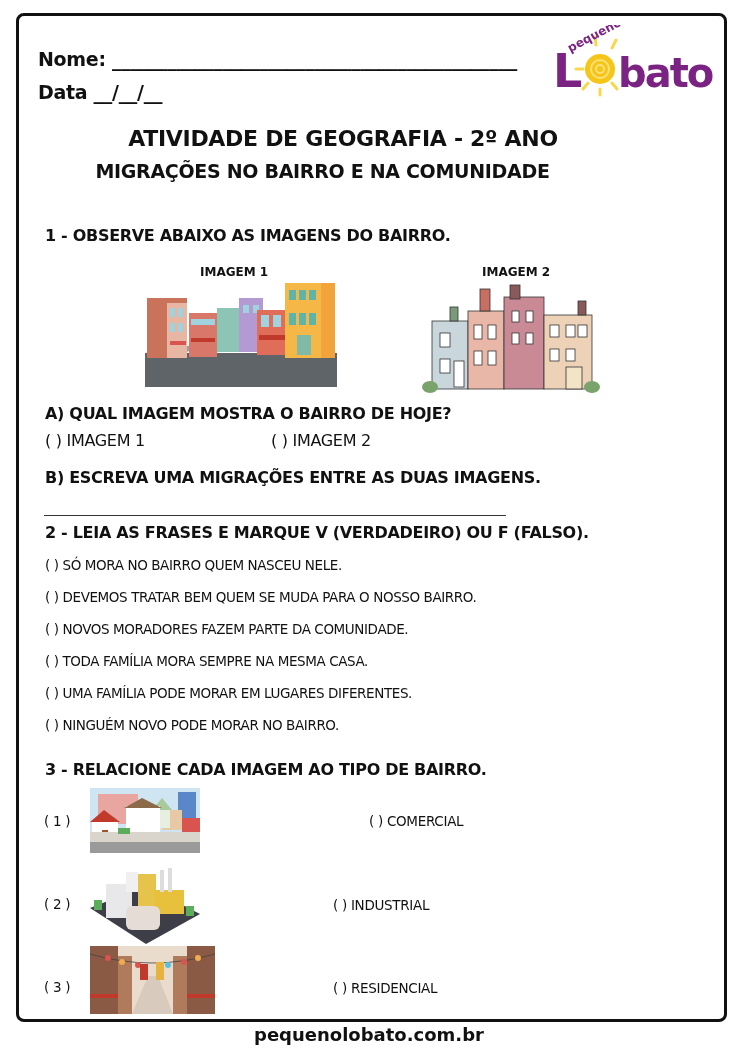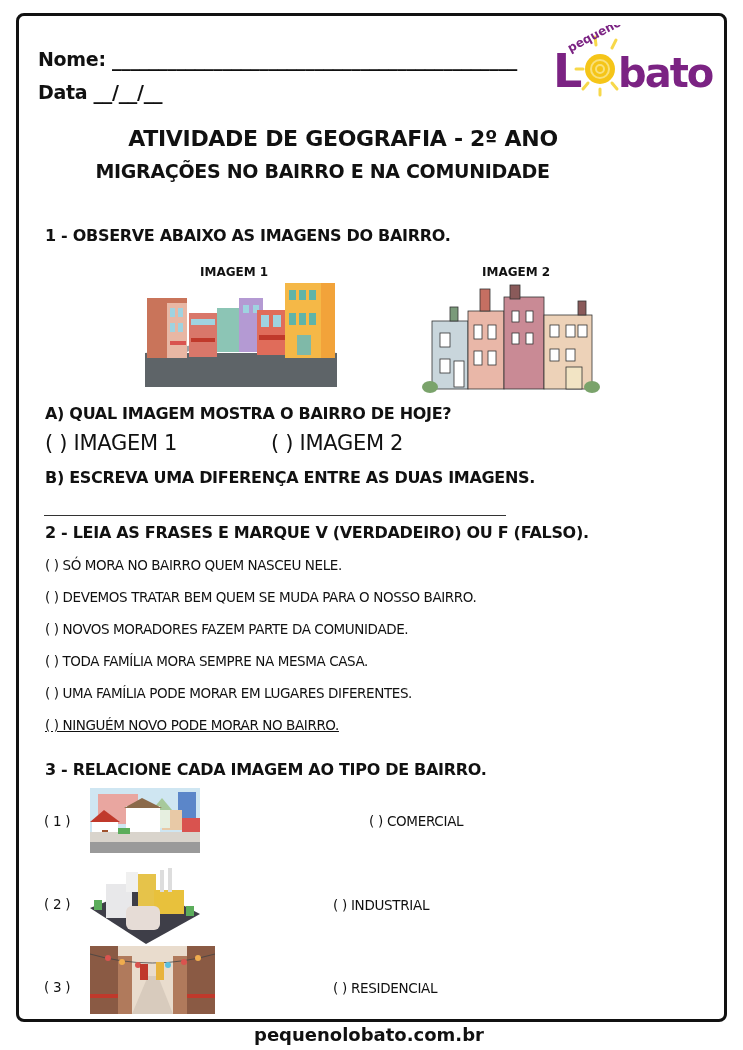--- a/index.html
+++ b/index.html
@@ -7,21 +7,21 @@
   body { position: relative; font-family: "DejaVu Sans", "Liberation Sans", sans-serif; color: #111; }
   .frame {
     position: absolute; left: 16px; top: 13px; width: 711px; height: 1009px;
     border: 3px solid #111; border-radius: 8px;
   }
   .abs { position: absolute; white-space: nowrap; }
   .hdr { font-size: 19px; font-weight: bold; letter-spacing: -0.3px; margin-top: 15px; }
   .title1 { font-size: 22px; font-weight: bold; letter-spacing: -0.3px; left: 0; width: 686px; text-align: center; }
   .title2 { font-size: 19px; font-weight: bold; letter-spacing: -0.3px; left: 0; width: 645px; text-align: center; }
   .q { font-size: 16px; font-weight: bold; letter-spacing: -0.3px; }
-  .opt { font-size: 21px; letter-spacing: -0.3px; }
+  .opt { font-size: 16px; letter-spacing: -0.3px; }
   .stmt { font-size: 13.5px; letter-spacing: -0.4px; }
   .lbl { font-size: 12px; font-weight: bold; }
   .small { font-size: 13.5px; letter-spacing: -0.3px; }
   .line { position: absolute; height: 1px; background: #333; }
   .footer { font-size: 18px; font-weight: bold; left: 0; width: 738px; text-align: center; }
   svg { display: block; }
 </style>
 </head>
 <body>
 
@@ -127,30 +127,30 @@
     </g>
     <ellipse cx="10" cy="104" rx="8" ry="6" fill="#7aa36b"></ellipse>
     <ellipse cx="172" cy="104" rx="8" ry="6" fill="#7aa36b"></ellipse>
   </svg>
 </div>
 
 <div class="abs q" style="left:45px; top:404px;">A) QUAL IMAGEM MOSTRA O BAIRRO DE HOJE?</div>
 <div class="abs opt" style="left:45px; top:431px;">(    ) IMAGEM 1</div>
 <div class="abs opt" style="left:271px; top:431px;">(     ) IMAGEM 2</div>
 
-<div class="abs q" style="left:45px; top:468px;">B) ESCREVA UMA DIFERENÇA ENTRE AS DUAS IMAGENS.</div>
+<div class="abs q" style="left:45px; top:468px;">B) ESCREVA UMA MIGRAÇÕES ENTRE AS DUAS IMAGENS.</div>
 <div class="line" style="left:44px; top:515px; width:462px;"></div>
 
 <div class="abs q" style="left:45px; top:523px;">2 - LEIA AS FRASES E MARQUE V (VERDADEIRO) OU F (FALSO).</div>
 <div class="abs stmt" style="left:45px; top:557px;">(    ) SÓ MORA NO BAIRRO QUEM NASCEU NELE.</div>
 <div class="abs stmt" style="left:45px; top:589px;">(    ) DEVEMOS TRATAR BEM QUEM SE MUDA PARA O NOSSO BAIRRO.</div>
 <div class="abs stmt" style="left:45px; top:621px;">(    ) NOVOS MORADORES FAZEM PARTE DA COMUNIDADE.</div>
 <div class="abs stmt" style="left:45px; top:653px;">(    )  TODA FAMÍLIA MORA SEMPRE NA MESMA CASA.</div>
 <div class="abs stmt" style="left:45px; top:685px;">(    ) UMA FAMÍLIA PODE MORAR EM LUGARES DIFERENTES.</div>
-<div class="abs stmt" style="left:45px; top:717px;text-decoration:underline;">(    ) NINGUÉM NOVO PODE MORAR NO BAIRRO.</div>
+<div class="abs stmt" style="left:45px; top:717px;">(    ) NINGUÉM NOVO PODE MORAR NO BAIRRO.</div>
 
 <div class="abs q" style="left:45px; top:760px;">3 - RELACIONE CADA IMAGEM AO TIPO DE BAIRRO.</div>
 
 <div class="abs small" style="left:44px; top:813px;">( 1 )</div>
 <div class="abs" style="left:90px; top:788px; width:110px; height:65px;">
   <svg width="110" height="65" viewBox="0 0 110 65">
     <rect width="110" height="65" fill="#cfe6f2"></rect>
     <rect x="8" y="6" width="40" height="30" fill="#e9a6a0"></rect>
     <rect x="88" y="4" width="18" height="26" fill="#5b86c9"></rect>
     <rect x="72" y="22" width="20" height="20" fill="#e8c9a6"></rect>

